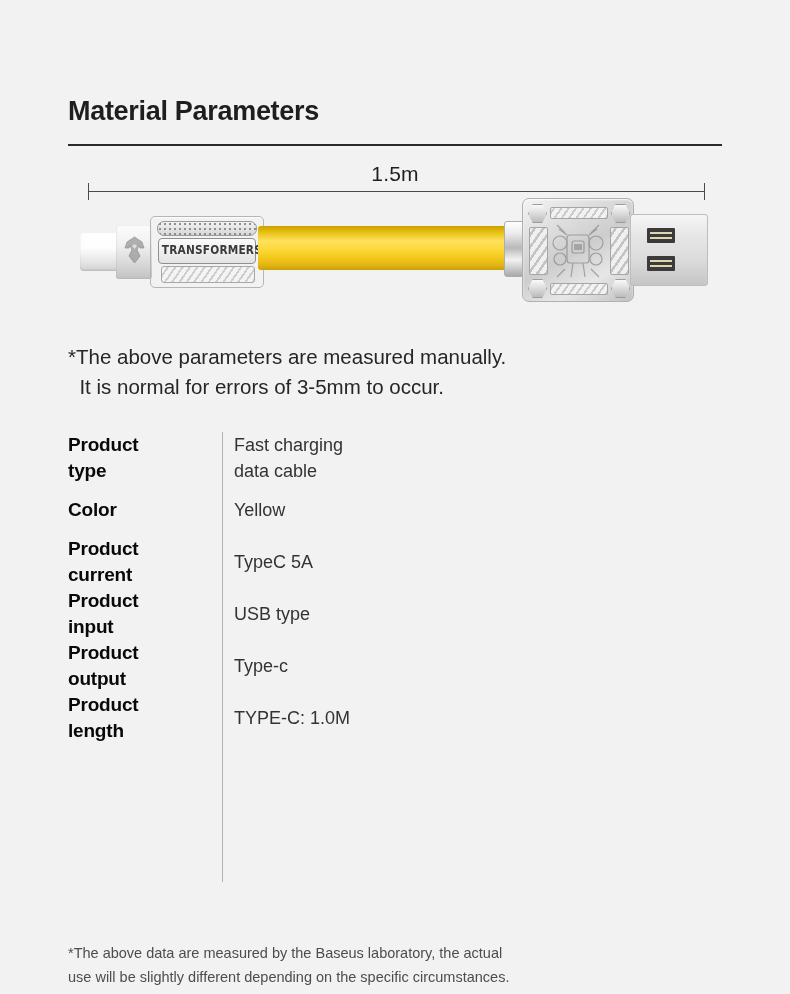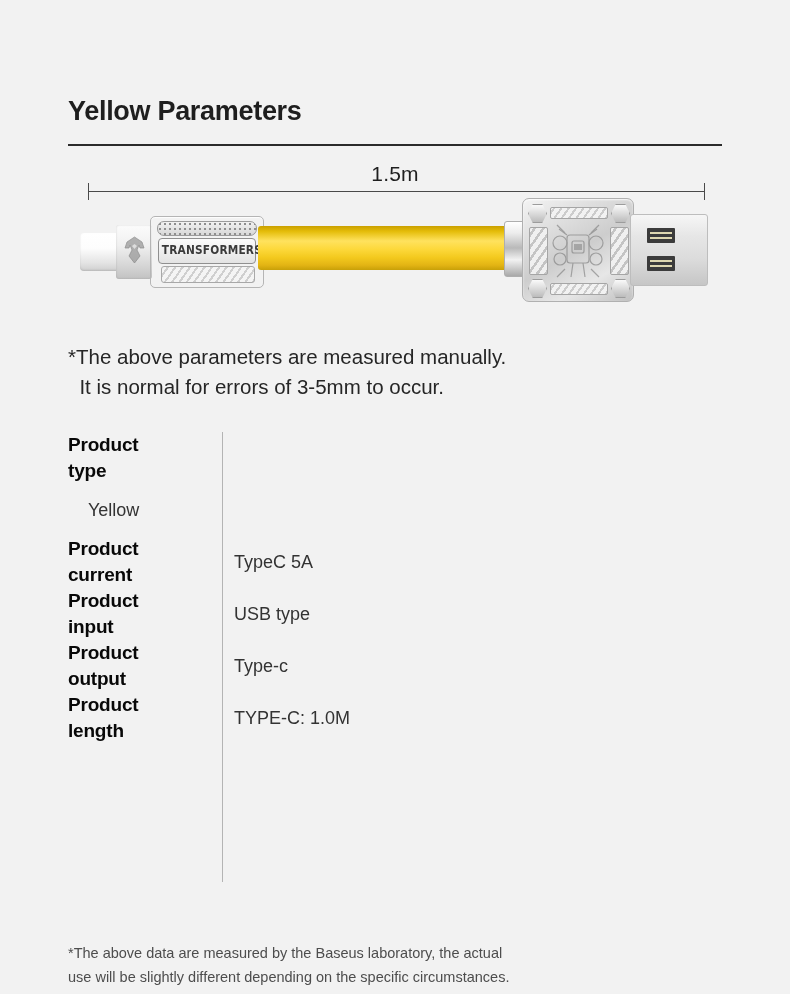--- a/index.html
+++ b/index.html
@@ -345,21 +345,21 @@
     font-size: 14.5px;
     line-height: 24px;
     color: #4d4d4d;
     white-space: pre;
     margin-top: 23px;
   }
 </style>
 </head>
 <body>
 
-<div class="page-title">Yellow Parameters</div>
+<div class="page-title">Material Parameters</div>
 <div class="title-rule"></div>
 
 <div class="dim-label">1.5m</div>
 <div class="dim-line"></div>
 <div class="dim-cap left"></div>
 <div class="dim-cap right"></div>
 
 <div class="cable-stage">
 
   <div class="usbc-tip"></div>
@@ -419,23 +419,26 @@
 
 <div class="disclaimer">*The above parameters are measured manually.
   It is normal for errors of 3-5mm to occur.</div>
 
 <div class="spec-divider"></div>
 <div class="spec-table">
 
   <div class="spec-row">
     <div class="spec-label">Product
 type</div>
-  </div>
-
-  <div class="spec-row">
+    <div class="spec-value">Fast charging
+data cable</div>
+  </div>
+
+  <div class="spec-row">
+    <div class="spec-label">Color</div>
     <div class="spec-value">Yellow</div>
   </div>
 
 
   <div class="spec-row">
     <div class="spec-label">Product
 current</div>
     <div class="spec-value">TypeC 5A</div>
   </div>
 

